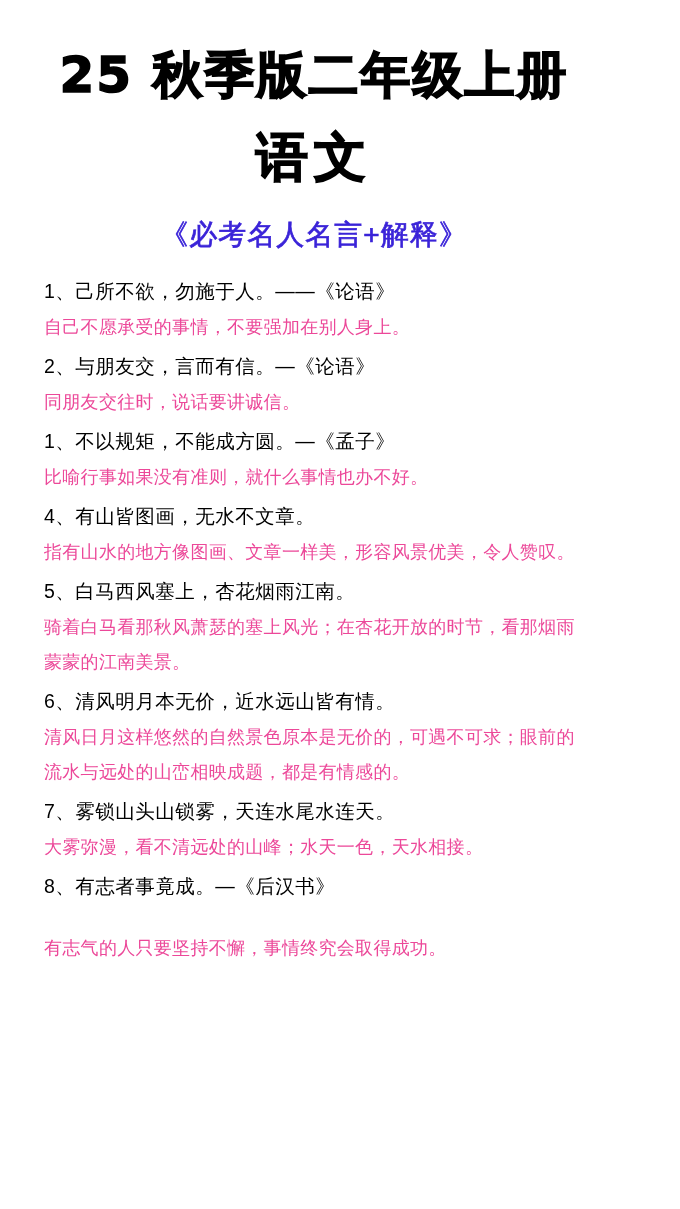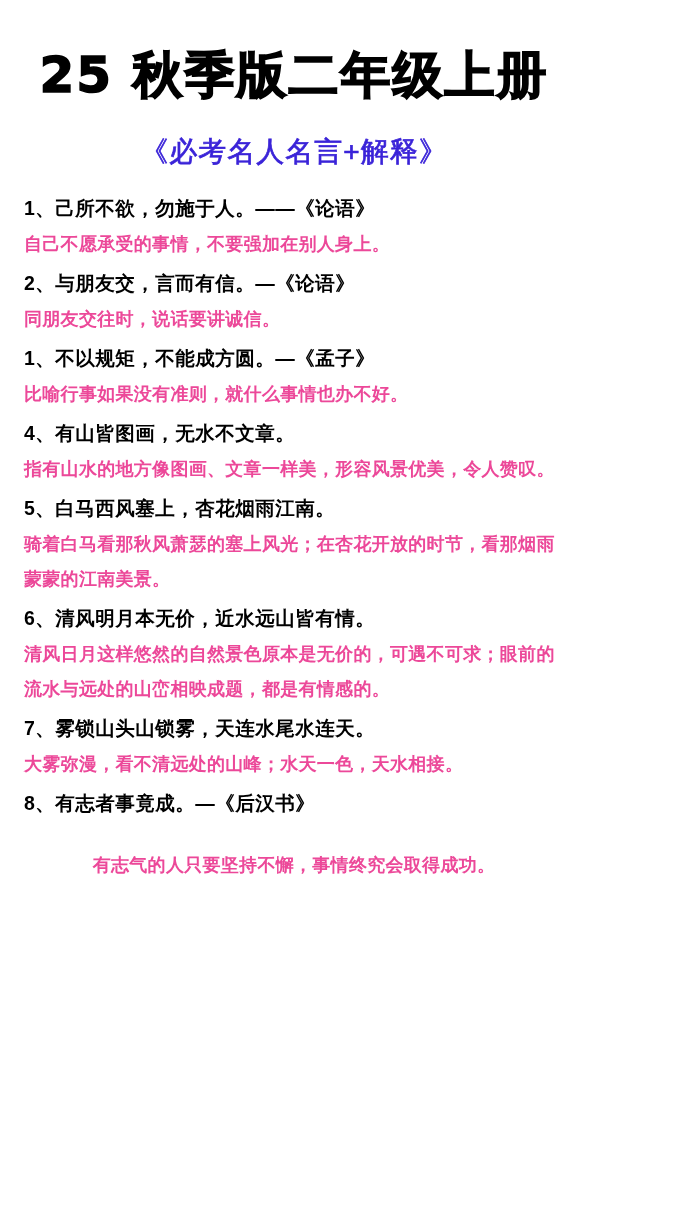--- a/index.html
+++ b/index.html
@@ -14,20 +14,21 @@
     color: #000000;
     overflow: hidden;
     position: relative;
   }
   .page {
     width: 588px;
     height: 1209px;
     box-sizing: border-box;
     padding: 0 24px;
     position: relative;
+    margin-left: 20px;
   }
   .title-block {
     text-align: center;
     padding-top: 44px;
   }
   .title-line {
     font-family: "DejaVu Sans", sans-serif;
     font-weight: bold;
     font-size: 50px;
     letter-spacing: 2px;
@@ -45,49 +46,48 @@
     margin-top: 26px;
     margin-bottom: 18px;
     font-size: 28px;
     font-weight: normal;
     color: #3a23d8;
     letter-spacing: 1px;
     -webkit-text-stroke: 0.7px #3a23d8;
   }
   .content {
     margin-top: 6px;
-    font-weight: bold;
   }
   .entry {
     margin-bottom: 2px;
   }
   .quote {
     font-size: 19.5px;
     line-height: 1.95;
     color: #000000;
     letter-spacing: 0.5px;
   }
   .explain {
     font-size: 18px;
     line-height: 1.95;
     color: #ec4899;
     letter-spacing: 0.3px;
   }
   .entry.last .explain {
     margin-top: 26px;
-    text-align: center;
   }
 </style>
 </head>
 <body>
 
 <div class="page">
 
   <div class="title-block">
     <div class="title-line">25 秋季版二年级上册</div>
+    <div class="title-line second">语文</div>
   </div>
 
   <div class="subtitle">《必考名人名言+解释》</div>
 
   <div class="content">
 
     <div class="entry">
       <div class="quote">1、己所不欲，勿施于人。——《论语》</div>
       <div class="explain">自己不愿承受的事情，不要强加在别人身上。</div>
     </div>

